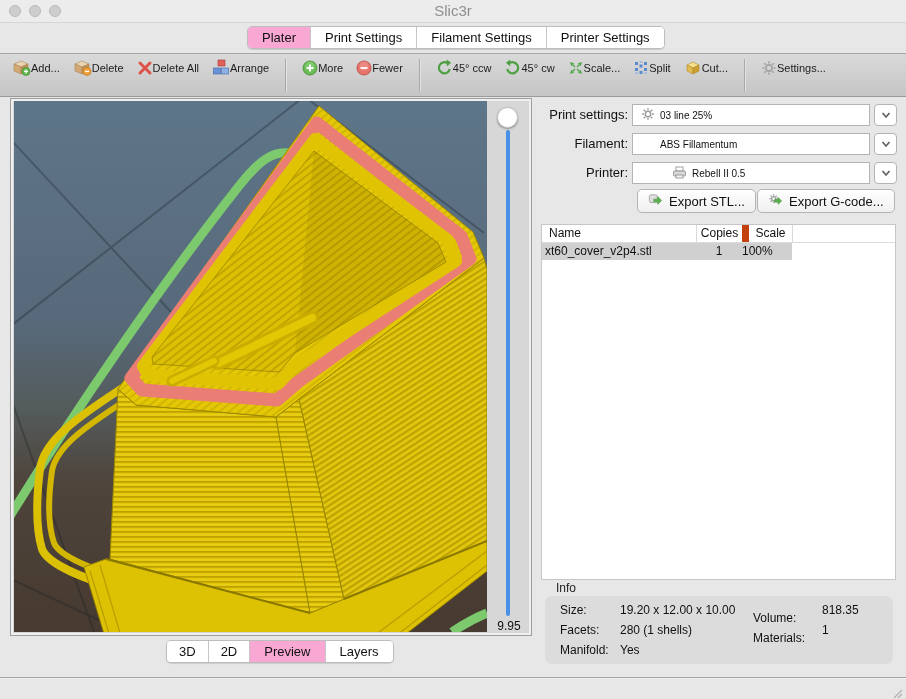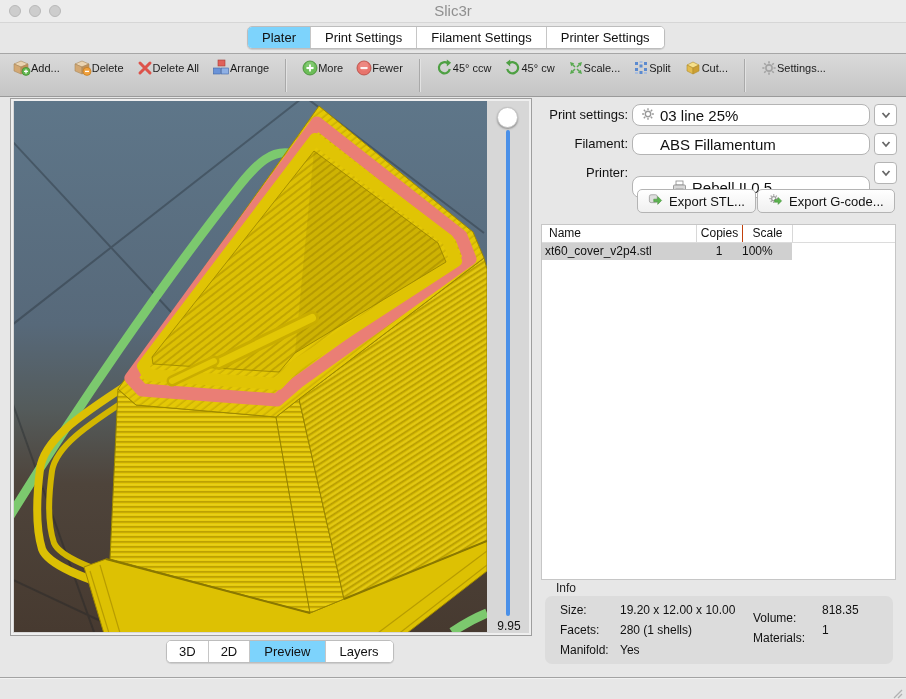--- a/index.html
+++ b/index.html
@@ -7,47 +7,47 @@
           font-family:"Liberation Sans","DejaVu Sans",sans-serif;font-size:13px;color:#111;}
   
   .titlebar{position:absolute;left:0;top:0;width:906px;height:22px;background:#ececec;border-bottom:1px solid #d6d6d6;}
   .title{position:absolute;left:0;top:0;width:100%;line-height:22px;text-align:center;color:#8f8f8f;font-size:15px;}
   .lights{position:absolute;left:9px;top:5px;display:flex;gap:8px;}
   .light{width:12px;height:12px;border-radius:50%;background:#cdcdcd;border:1px solid #b9b9b9;box-sizing:border-box;}
   
   .seg{position:absolute;display:flex;border:1px solid #bdbdbd;border-radius:5px;overflow:hidden;background:#fff;box-shadow:0 1px 1px rgba(0,0,0,.12);}
   .seg .s{padding:3px 14px;background:#fff;border-right:1px solid #c6c6c6;font-size:13px;white-space:nowrap;cursor:default;}
   .seg .s:last-child{border-right:none;}
-  .seg .sel{background:#7dd3fc;}
+  .seg .sel{background:#f9a8d4;}
   
   .toolbar{position:absolute;left:0;top:53px;width:906px;height:44px;box-sizing:border-box;
            background:linear-gradient(#dadada,#c5c5c5);border-top:1px solid #a6a6a6;border-bottom:1px solid #9a9a9a;
            display:flex;align-items:flex-start;padding:4px 0 0 12px;gap:13px;}
   .titem{display:flex;align-items:center;justify-content:flex-start;font-size:11px;color:#1c1c1c;min-width:30px;}
   .titem .ic{height:19px;display:flex;align-items:center;}
   .tsep{width:1px;height:33px;background:#a9a9a9;box-shadow:1px 0 0 #e2e2e2;margin:1px 3px 0 3px;}
   
   .vframe{position:absolute;left:10px;top:98px;width:522px;height:538px;background:#d7d7d7;border:1px solid #9e9e9e;box-sizing:border-box;box-shadow:inset 0 0 0 2px #efefef;}
   #scene{position:absolute;left:14px;top:101px;width:473px;height:531px;display:block;}
   .slider-track{position:absolute;left:506px;top:130px;width:4px;height:486px;background:#4a90e8;border-radius:2px;}
   .slider-thumb{position:absolute;left:497px;top:107px;width:21px;height:21px;border-radius:50%;background:#fff;border:1px solid #c2c2c2;box-sizing:border-box;box-shadow:0 1px 2px rgba(0,0,0,.35);}
   .slider-value{position:absolute;left:488px;top:619px;width:42px;text-align:center;font-size:12px;color:#111;}
   
   .rlabel{position:absolute;left:540px;width:88px;text-align:right;line-height:22px;font-size:13px;}
-  .combo{position:absolute;left:632px;width:238px;height:22px;background:#fff;border:1px solid #b4b4b4;border-radius:8px;box-sizing:border-box;display:flex;align-items:center;gap:5px;padding-left:8px;font-size:15px;}
+  .combo{position:absolute;left:632px;width:238px;height:22px;background:#fff;border:1px solid #b4b4b4;border-radius:0;box-sizing:border-box;display:flex;align-items:center;gap:5px;padding-left:8px;font-size:10px;}
   .chev{position:absolute;left:874px;width:23px;height:22px;background:#fff;border:1px solid #b4b4b4;border-radius:4px;box-sizing:border-box;display:flex;align-items:center;justify-content:center;}
   .spacer14{display:inline-block;width:14px;}
   .exbtn{position:absolute;top:189px;height:24px;background:linear-gradient(#ffffff,#f0f0f0);border:1px solid #b4b4b4;border-radius:5px;box-sizing:border-box;display:flex;align-items:center;gap:6px;padding:0 10px;font-size:13px;}
   
   .otable{position:absolute;left:541px;top:224px;width:355px;height:356px;background:#fff;border:1px solid #c6c6c6;box-sizing:border-box;font-size:12px;}
   .thead{display:flex;height:17px;align-items:center;border-bottom:1px solid #dcdcdc;color:#111;}
   .th{box-sizing:border-box;height:17px;line-height:17px;}
   .th-name{width:154px;padding-left:7px;}
   .th-copies{width:46px;text-align:center;border-left:1px solid #d8d8d8;}
-  .th-scale{width:50px;text-align:center;border-left:1px solid #c2410c;}
+  .th-scale{width:50px;text-align:center;border-left:7px solid #c2410c;}
   .th-rest{flex:1;border-left:1px solid #d8d8d8;}
   .trow{display:flex;height:17px;align-items:center;background:#d0d0d0;width:250px;}
   .td{box-sizing:border-box;height:17px;line-height:17px;}
   .td-name{width:154px;padding-left:3px;}
   .td-copies{width:46px;text-align:center;}
   .td-scale{width:50px;text-align:left;}
   
   .info-title{position:absolute;left:556px;top:581px;font-size:12px;color:#222;}
   .infobox{position:absolute;left:545px;top:596px;width:348px;height:68px;background:#dcdcdc;border-radius:7px;font-size:12px;}
   .infobox span{position:absolute;white-space:nowrap;}
@@ -312,21 +312,21 @@
     <span class="spacer14"></span>
     <span>ABS Fillamentum</span>
   </div>
   <div class="chev" style="top:133px;">
     <svg width="12" height="12" viewBox="0 0 12 12">
         <path d="M2.5 4 L6 8 L9.5 4" stroke="#666" stroke-width="1.8" fill="none"></path>
       </svg>
   </div>
 
   <div class="rlabel" style="top:162px;">Printer:</div>
-  <div class="combo" style="top:176px;padding-left:39px;">
+  <div class="combo" style="top:162px;padding-left:39px;">
     <span>
       <svg width="15" height="13" viewBox="0 0 15 13">
           <rect x="4" y="1" width="7" height="4" fill="#fff" stroke="#8a8a8a" stroke-width=".8"></rect>
           <rect x="1.5" y="5" width="12" height="5" rx="1" fill="#d8d8d8" stroke="#8a8a8a" stroke-width=".8"></rect>
           <rect x="4" y="9" width="7" height="3" fill="#f2f2f2" stroke="#8a8a8a" stroke-width=".8"></rect>
         </svg>
     </span>
     <span>Rebell II 0.5</span>
   </div>
   <div class="chev" style="top:162px;">

